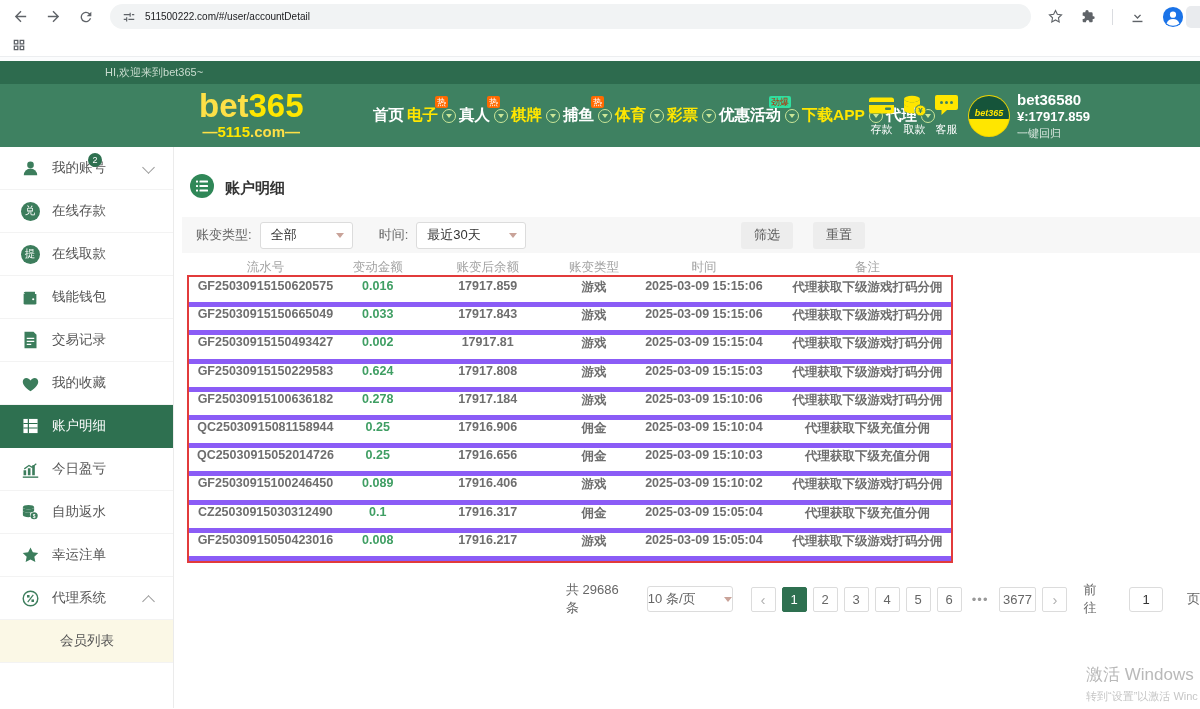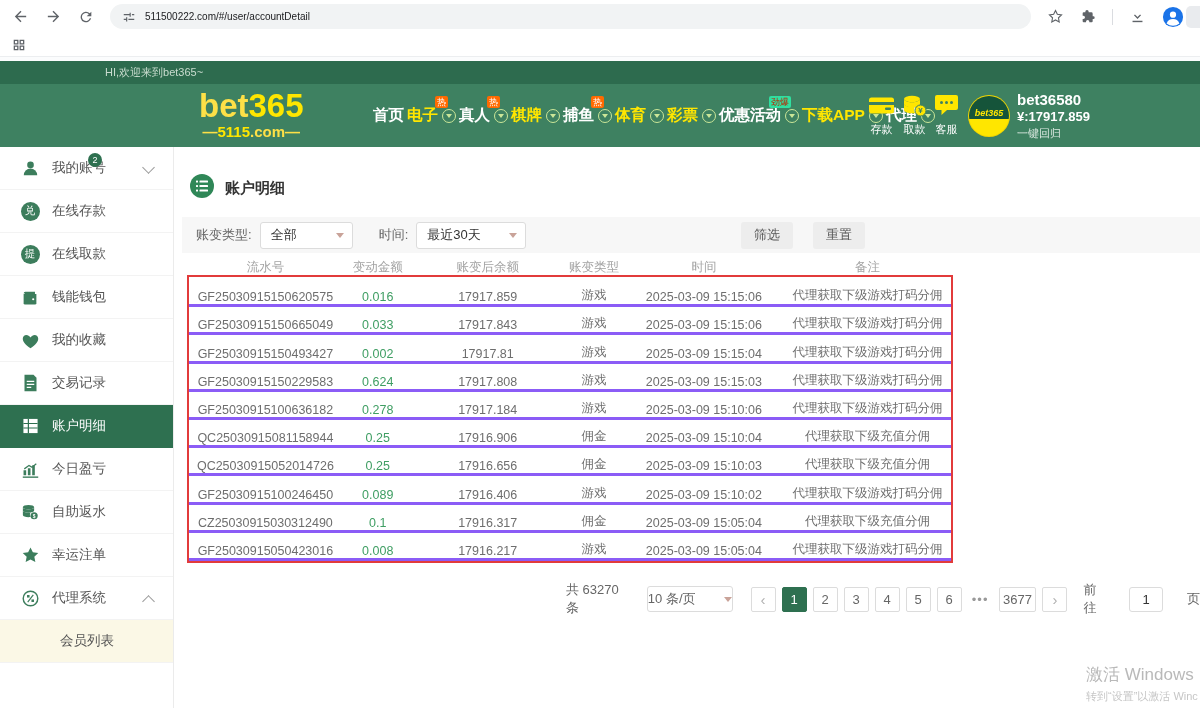--- a/index.html
+++ b/index.html
@@ -83,21 +83,21 @@
              margin-left:8px; font-size:13px; color:#333; cursor:pointer; box-sizing:border-box; }
   .fselect.wide { width:110px; }
   .caret { width:0; height:0; border-left:4px solid transparent; border-right:4px solid transparent; border-top:5px solid #c9a399; }
   .fbtn { width:52px; height:27px; background:#ededed; border:none; border-radius:3px; font-size:13px; color:#555;
           margin-left:20px; cursor:pointer; font-family:inherit; }
   .fbtn.first { margin-left:auto; }
   .fbtn.last { margin-right:335px; }
 
   .tablewrap { margin:3px 0 0 15px; width:764px; font-size:12.5px; }
   .thead { display:flex; height:23px; align-items:center; color:#a3a3a3; }
-  .tr { display:flex; height:28.2px; align-items:flex-end; border-bottom:3px solid #8b5cf6; color:#6e6e6e; box-sizing:border-box; }
+  .tr { display:flex; height:28.2px; align-items:flex-start; border-bottom:5px solid #8b5cf6; color:#6e6e6e; box-sizing:border-box;font-weight:bold; }
   .td,.th { text-align:center; white-space:nowrap; overflow:hidden; }
   .c0{width:20%}.c1{width:9.4%}.c2{width:19.4%}.c3{width:8.4%}.c4{width:20.4%}.c5{width:22.4%}
   .amount { color:#3f9e63; }
 
   .redbox { position:absolute; left:13px; top:128px; width:766px; height:288px; border:2px solid #e23b3b;
             pointer-events:none; box-sizing:border-box; }
 
   .pager { position:absolute; left:392px; top:434px; display:flex; align-items:center; font-size:13px; color:#666; }
   .pp-total { margin-right:14px; }
   .pp-select { width:89px; height:26px; border:1px solid #dcdcdc; border-radius:3px; background:#fff;
@@ -308,34 +308,34 @@
             <svg width="18" height="17" viewBox="0 0 24 24" fill="#3c7d5c">
               <path d="M3 6.5A2.5 2.5 0 0 1 5.5 4H19v3.5H5.5a1.25 1.25 0 0 1 0-2.5z"></path>
               <path d="M3 7h18v13a2 2 0 0 1-2 2H5a2 2 0 0 1-2-2z"></path>
               <circle cx="16.5" cy="14.5" r="1.5" fill="#fff"></circle>
             </svg>
           </span>
           <span class="side-label">钱能钱包</span>
         </div>
         <div class="side-item">
           <span class="side-ic">
-            <svg width="19" height="17" viewBox="0 0 24 22" fill="#3c7d5c">
-              <path d="M12 21C5.2 16.2 2 12.6 2 8.7 2 5.9 4.1 4 6.7 4c2 0 3.9 1.3 5.3 3.2C13.4 5.3 15.3 4 17.3 4 19.9 4 22 5.9 22 8.7c0 3.9-3.2 7.5-10 12.3z"></path>
-            </svg>
-          </span>
-          <span class="side-label">我的收藏</span>
-        </div>
-        <div class="side-item">
-          <span class="side-ic">
             <svg width="15" height="18" viewBox="0 0 20 24" fill="#3c7d5c">
               <path d="M2 1h12l4 4v18H2z"></path>
               <path d="M5 9h10v1.8H5zM5 13h10v1.8H5zM5 17h6v1.8H5z" fill="#fff"></path>
             </svg>
           </span>
           <span class="side-label">交易记录</span>
+        </div>
+        <div class="side-item">
+          <span class="side-ic">
+            <svg width="19" height="17" viewBox="0 0 24 22" fill="#3c7d5c">
+              <path d="M12 21C5.2 16.2 2 12.6 2 8.7 2 5.9 4.1 4 6.7 4c2 0 3.9 1.3 5.3 3.2C13.4 5.3 15.3 4 17.3 4 19.9 4 22 5.9 22 8.7c0 3.9-3.2 7.5-10 12.3z"></path>
+            </svg>
+          </span>
+          <span class="side-label">我的收藏</span>
         </div>
         <div class="side-item selected">
           <span class="side-ic">
             <svg width="17" height="16" viewBox="0 0 24 22" fill="#fff">
               <path d="M2 1h20v20H2z"></path>
               <path d="M2 7.5h20M2 13.8h20M9 1v20" stroke="#2e7050" stroke-width="1.7" fill="none"></path>
             </svg>
           </span>
           <span class="side-label">账户明细</span>
         </div>
@@ -504,21 +504,21 @@
               <div class="td c2">17916.217</div>
               <div class="td c3">游戏</div>
               <div class="td c4">2025-03-09 15:05:04</div>
               <div class="td c5">代理获取下级游戏打码分佣</div>
             </div>
           </div>
         </div>
       <div class="redbox"></div>
 
       <div class="pager" id="pager">
-          <span class="pp-total">共 63270 条</span>
+          <span class="pp-total">共 29686 条</span>
           <div class="pp-select">
             <span>10 条/页</span>
             <span class="caret"></span>
           </div>
           <span class="pp-arrow">‹</span>
           <span class="pp-page active">1</span>
           <span class="pp-page">2</span>
           <span class="pp-page">3</span>
           <span class="pp-page">4</span>
           <span class="pp-page">5</span>

